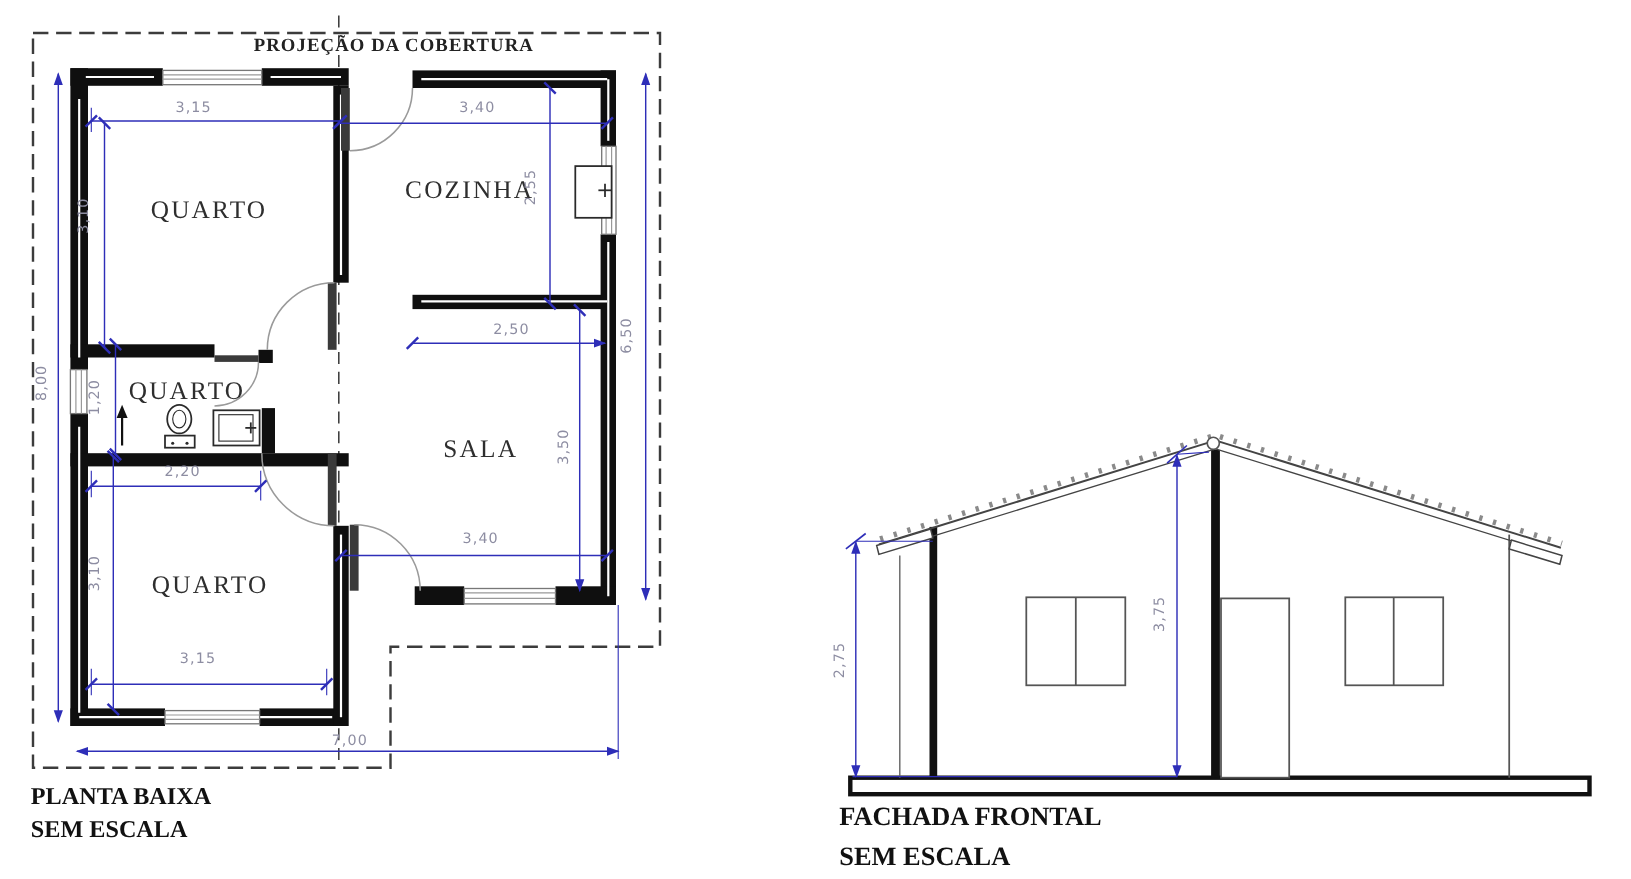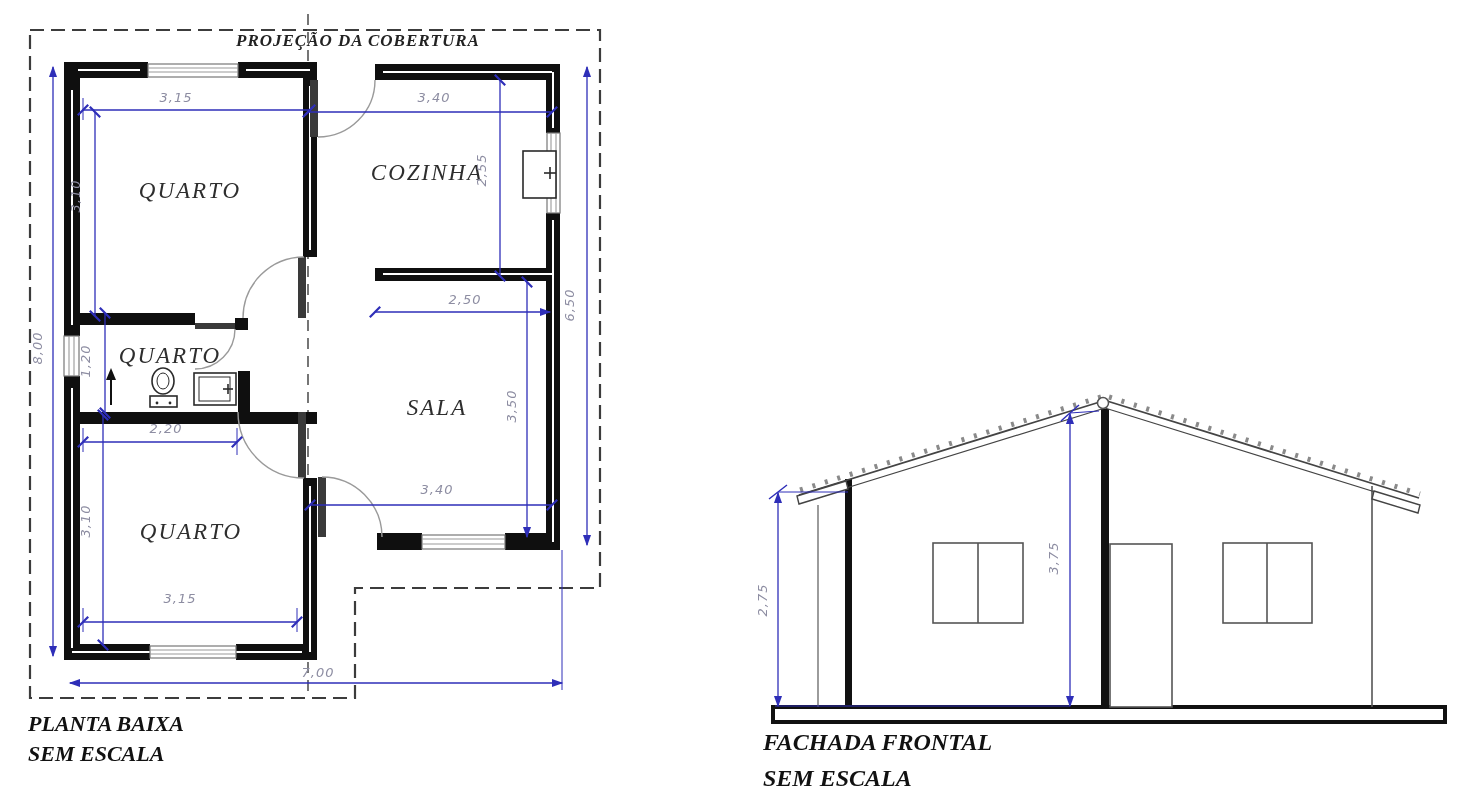--- a/index.html
+++ b/index.html
@@ -1,16 +1,16 @@
 <!DOCTYPE html>
 <html><head>
 <meta charset="utf-8">
 <style>
   html,body{margin:0;padding:0;background:#ffffff;}
-  .page{position:relative;width:1483px;height:799px;background:#fff;overflow:hidden;font-style:italic;}
+  .page{position:relative;width:1483px;height:799px;background:#fff;overflow:hidden;}
   svg{display:block;}
   .room-label{font-family:"Liberation Serif",serif;font-size:23px;fill:#2e2e2e;letter-spacing:2px;}
   .roof-label{font-family:"Liberation Serif",serif;font-size:17px;font-weight:bold;fill:#222;letter-spacing:1px;}
   .dim-text{font-family:"DejaVu Sans",sans-serif;font-size:13px;fill:#8d8da2;letter-spacing:1px;}
   .title-text{font-family:"Liberation Serif",serif;font-size:22px;font-weight:bold;fill:#111;}
   .title-text-lg{font-family:"Liberation Serif",serif;font-size:24px;font-weight:bold;fill:#111;}
   .wall{fill:#0f0f0f;}
   .leaf{fill:#3a3a3a;}
   .arc{fill:none;stroke:#9a9a9a;stroke-width:1.4;}
   .dim{stroke:#2e2eb8;stroke-width:1.3;fill:none;}

